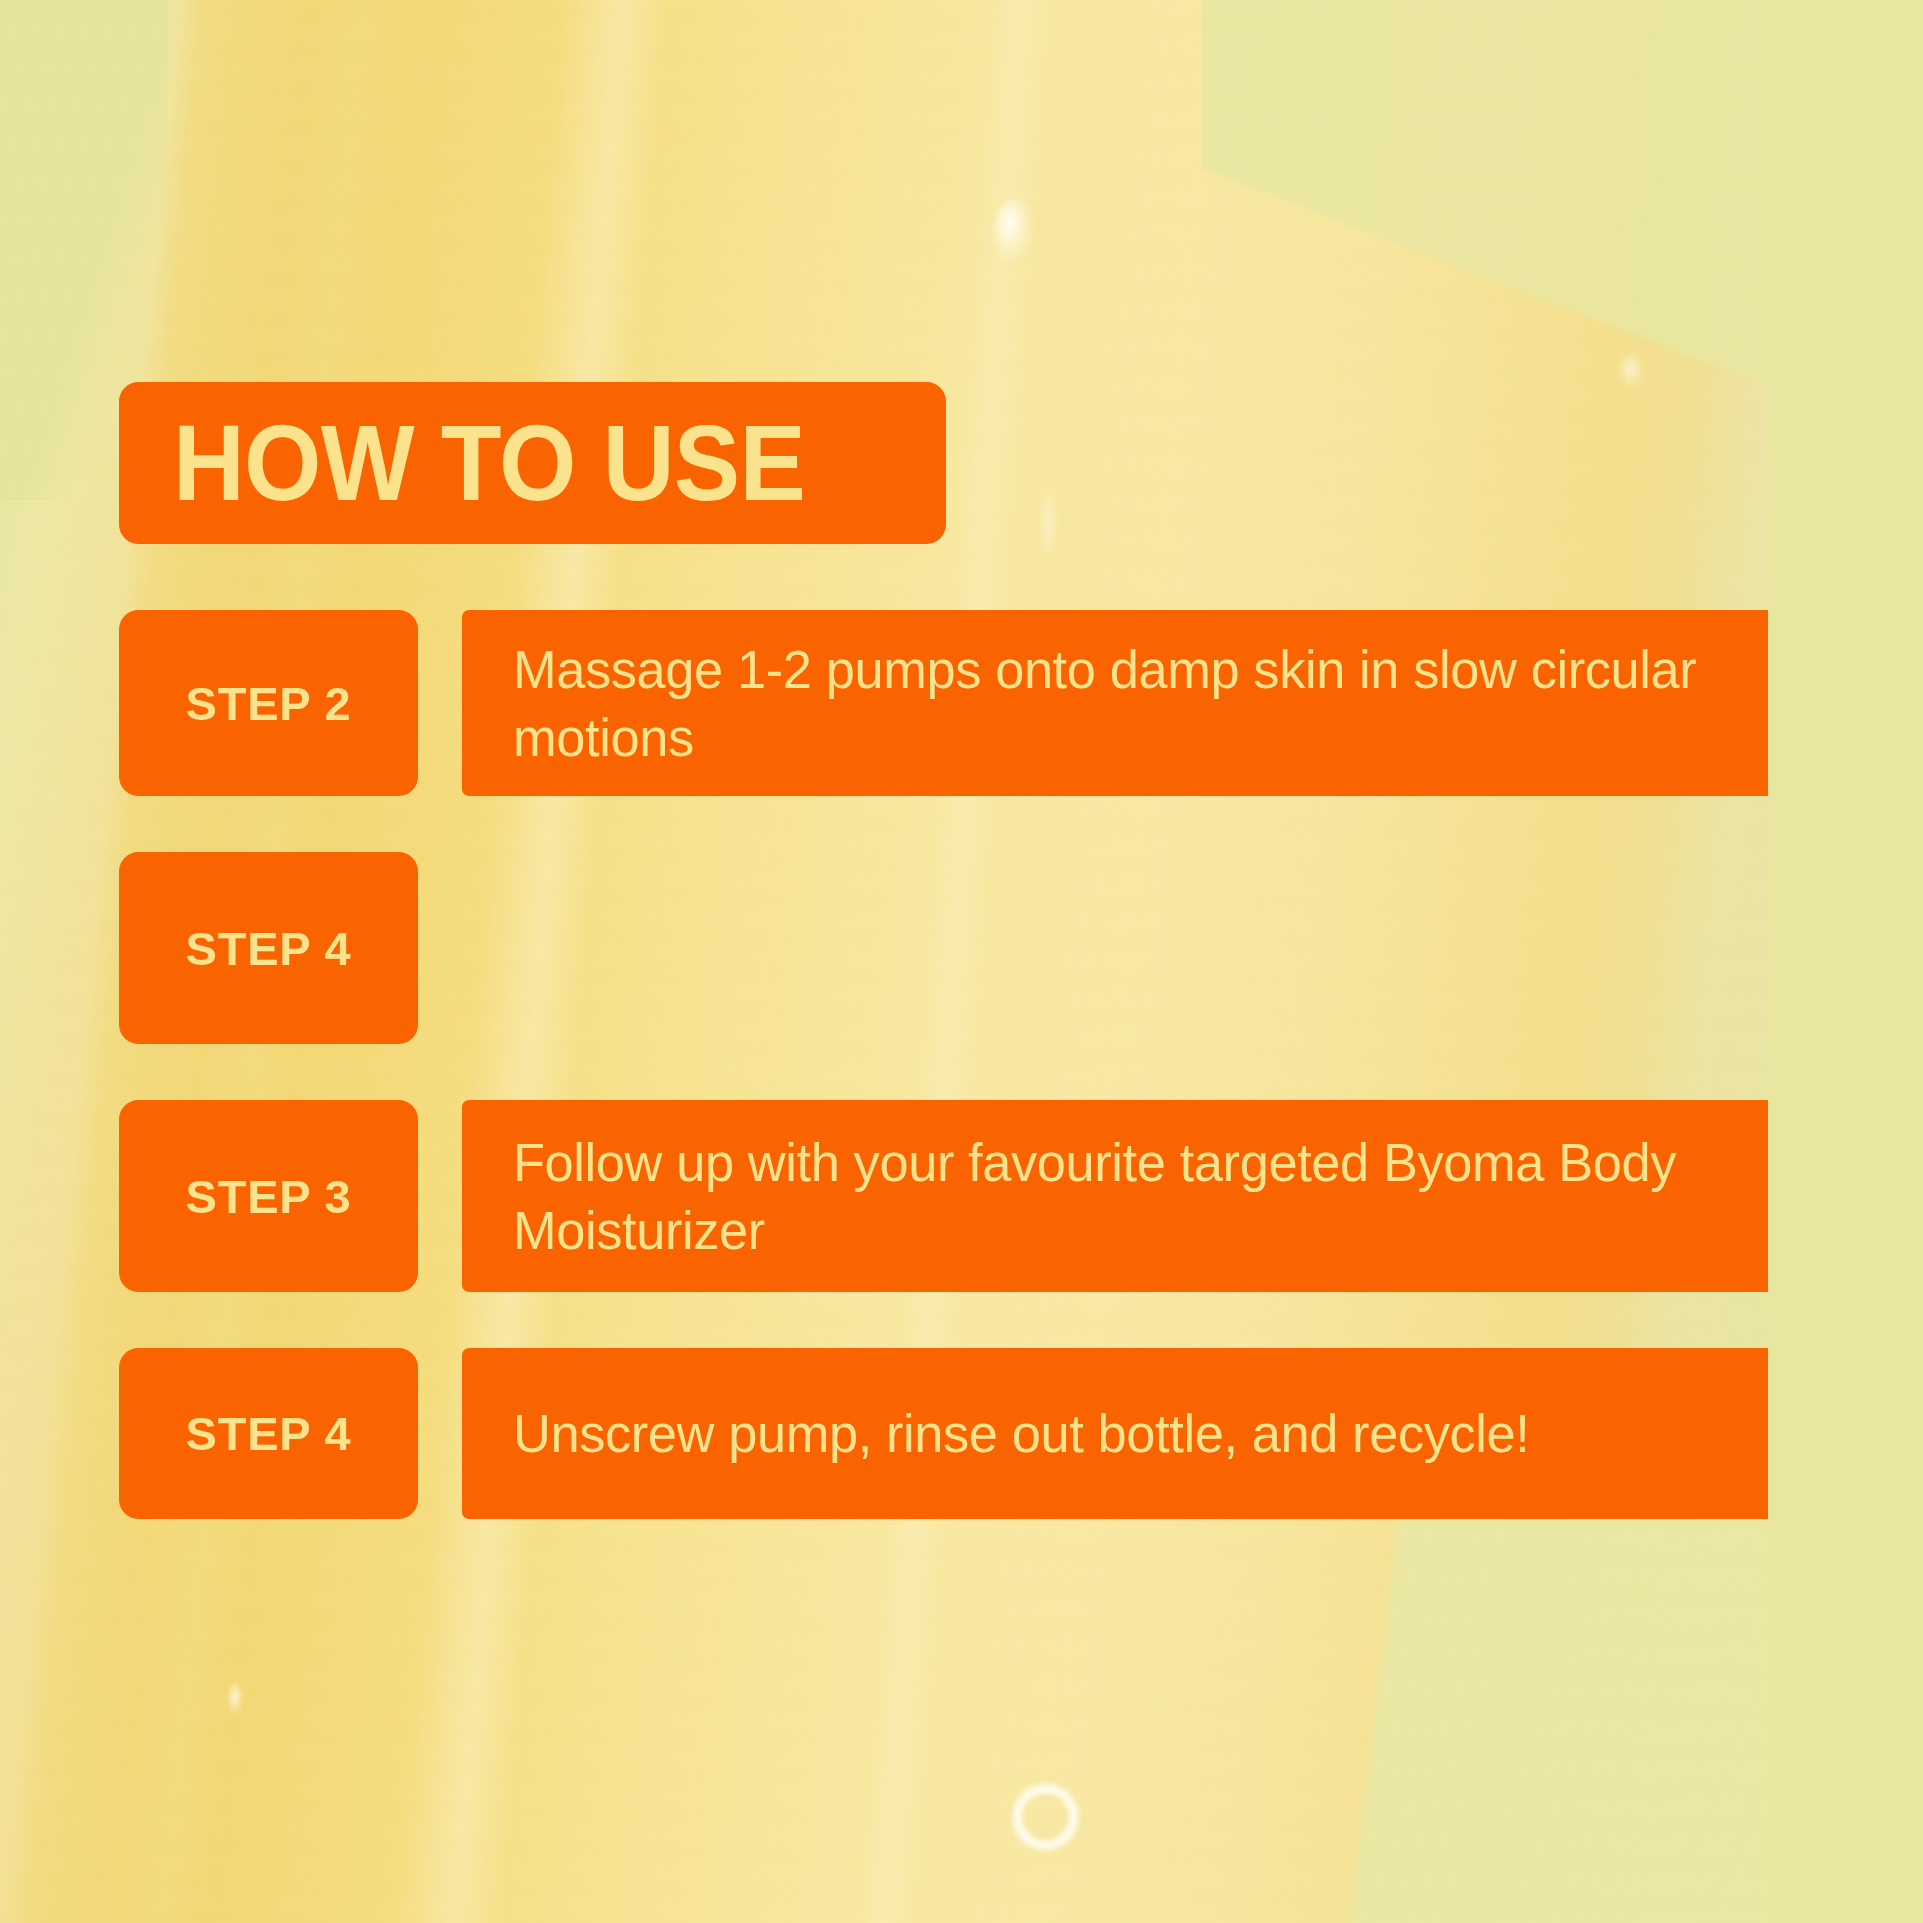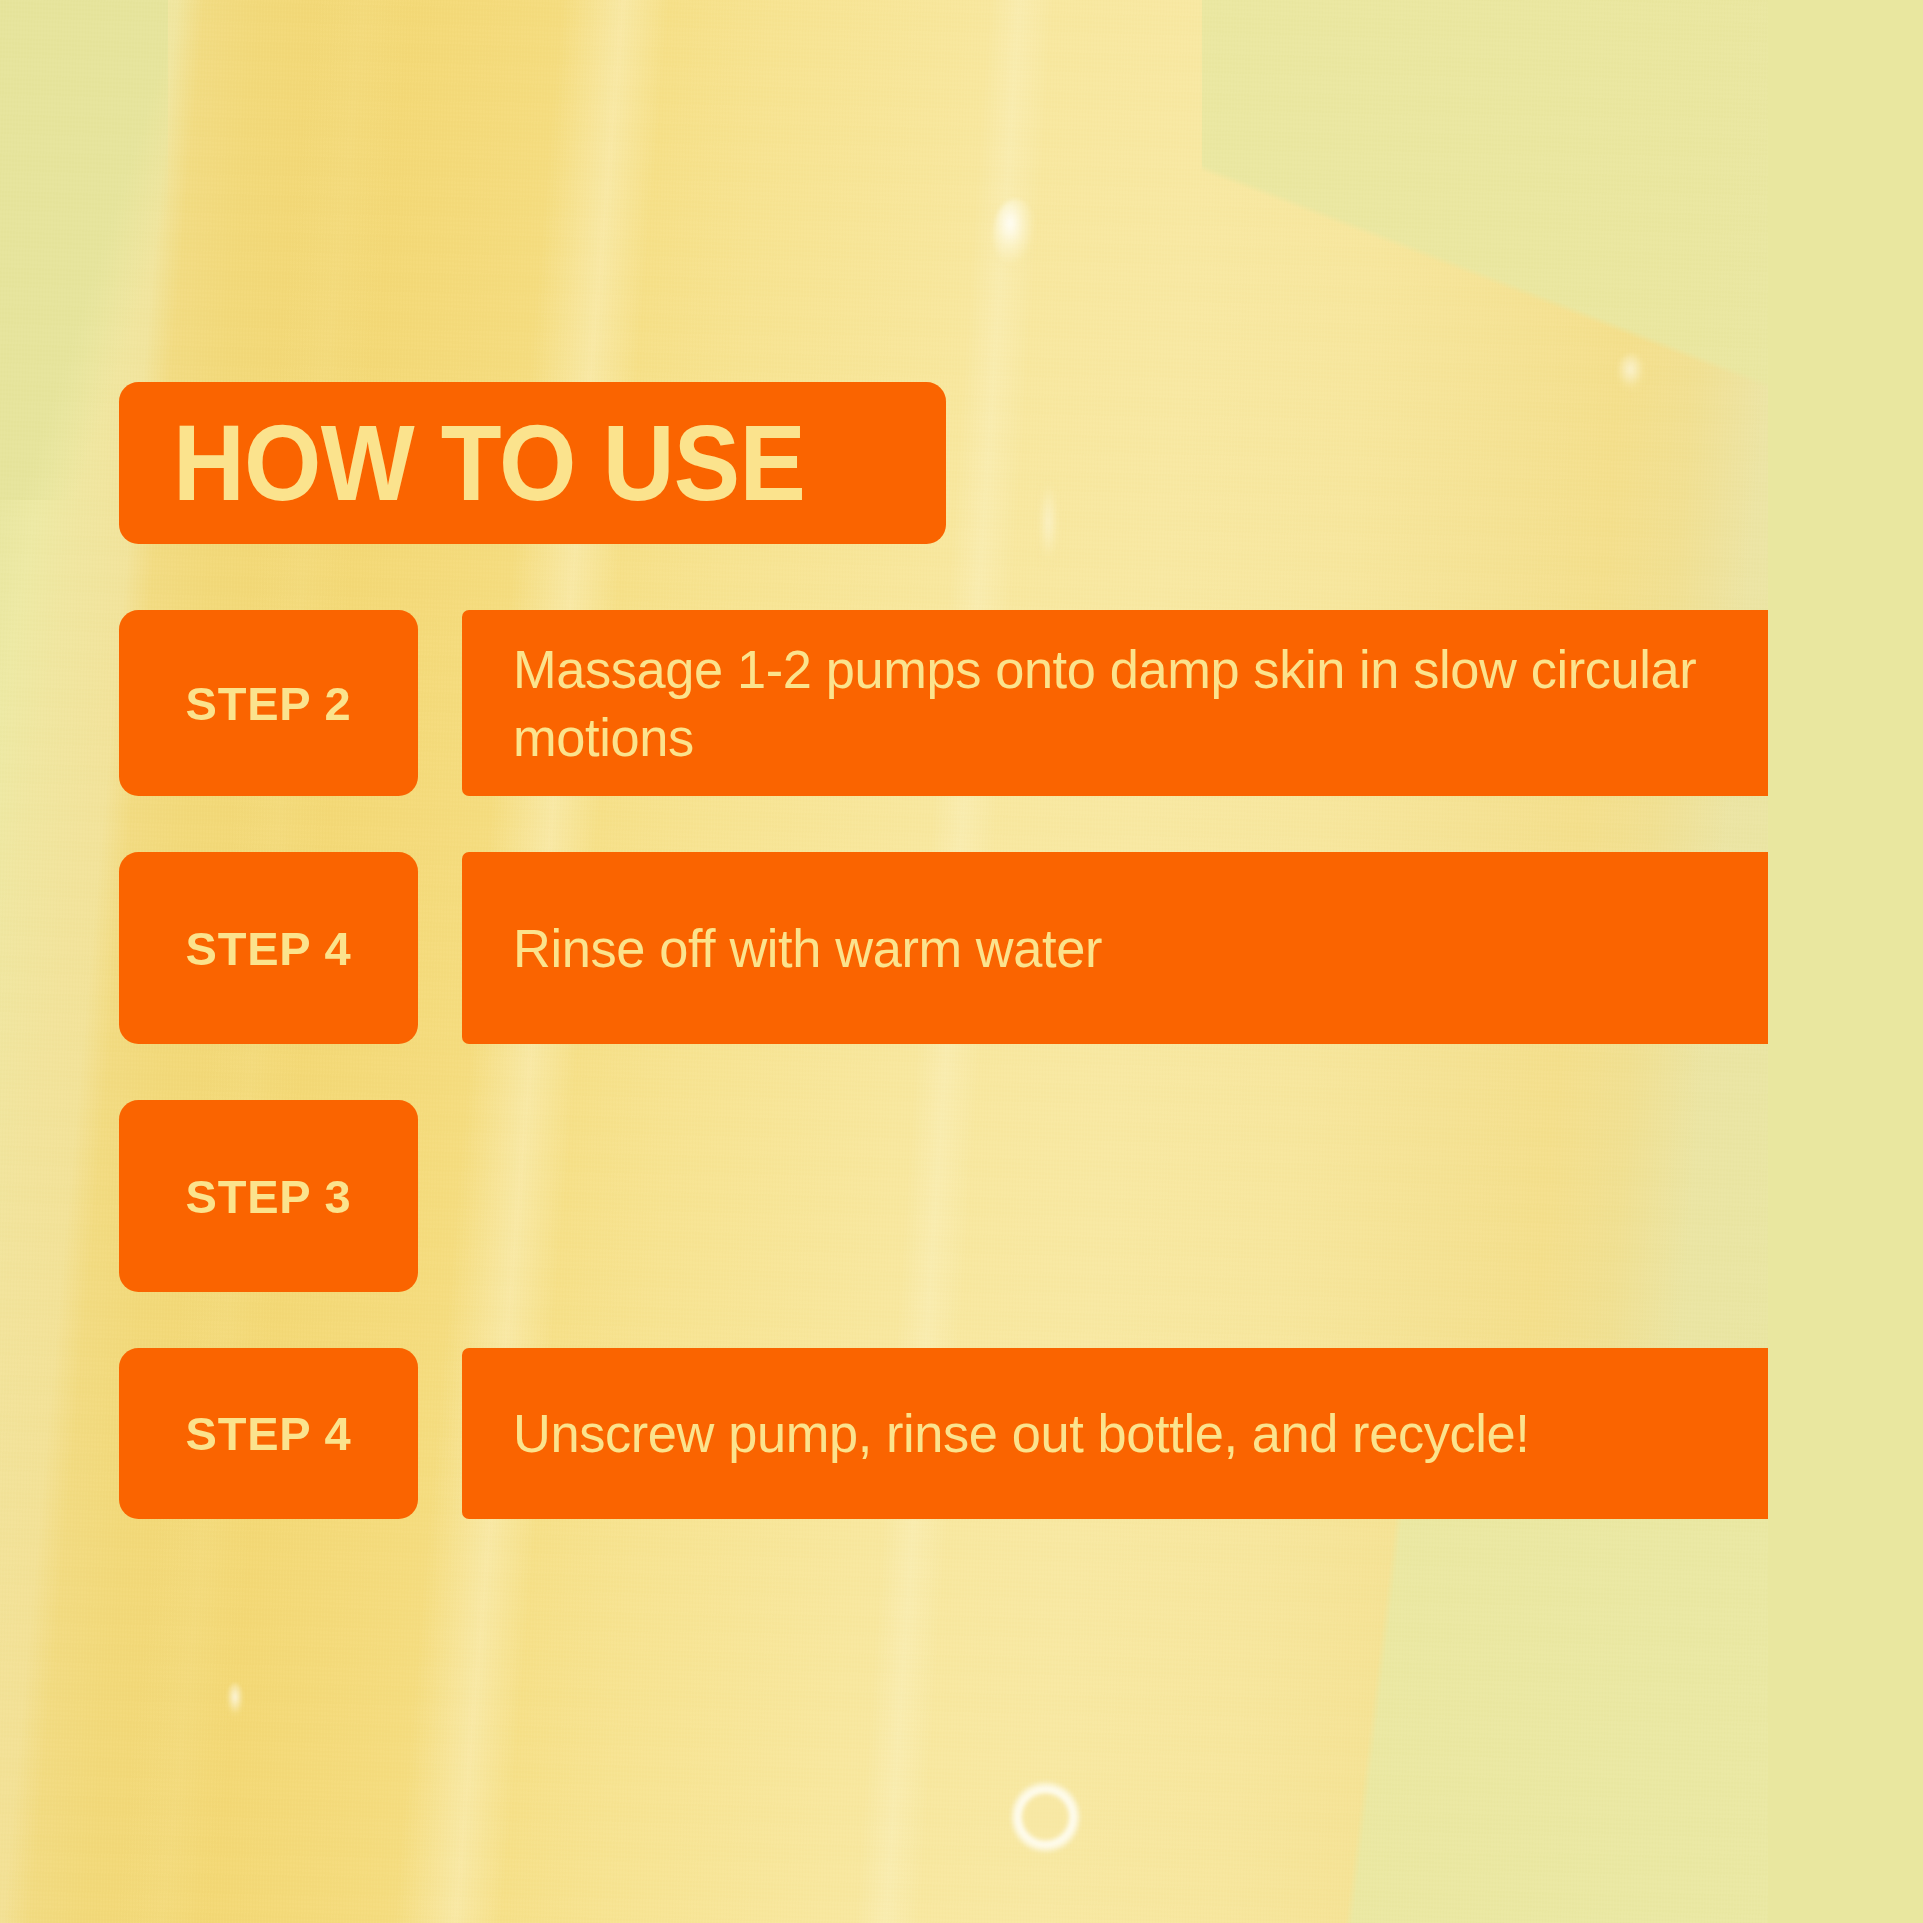--- a/index.html
+++ b/index.html
@@ -265,29 +265,29 @@
         </div>
         <div class="step-body">
           <span class="step-text">Massage 1-2 pumps onto damp skin in slow circular motions</span>
         </div>
       </div>
 
       <div class="step-row h-two">
         <div class="step-badge">
           <span>STEP 4</span>
         </div>
-        <div class="step-body">
-          <span class="step-text">Rinse off with warm water</span>
-        </div>
       </div>
 
       <div class="step-row h-two">
         <div class="step-badge">
           <span>STEP 3</span>
         </div>
+        <div class="step-body">
+          <span class="step-text">Follow up with your favourite targeted Byoma Body Moisturizer</span>
+        </div>
       </div>
 
       <div class="step-row h-four">
         <div class="step-badge">
           <span>STEP 4</span>
         </div>
         <div class="step-body">
           <span class="step-text">Unscrew pump, rinse out bottle, and recycle!</span>
         </div>
       </div>

